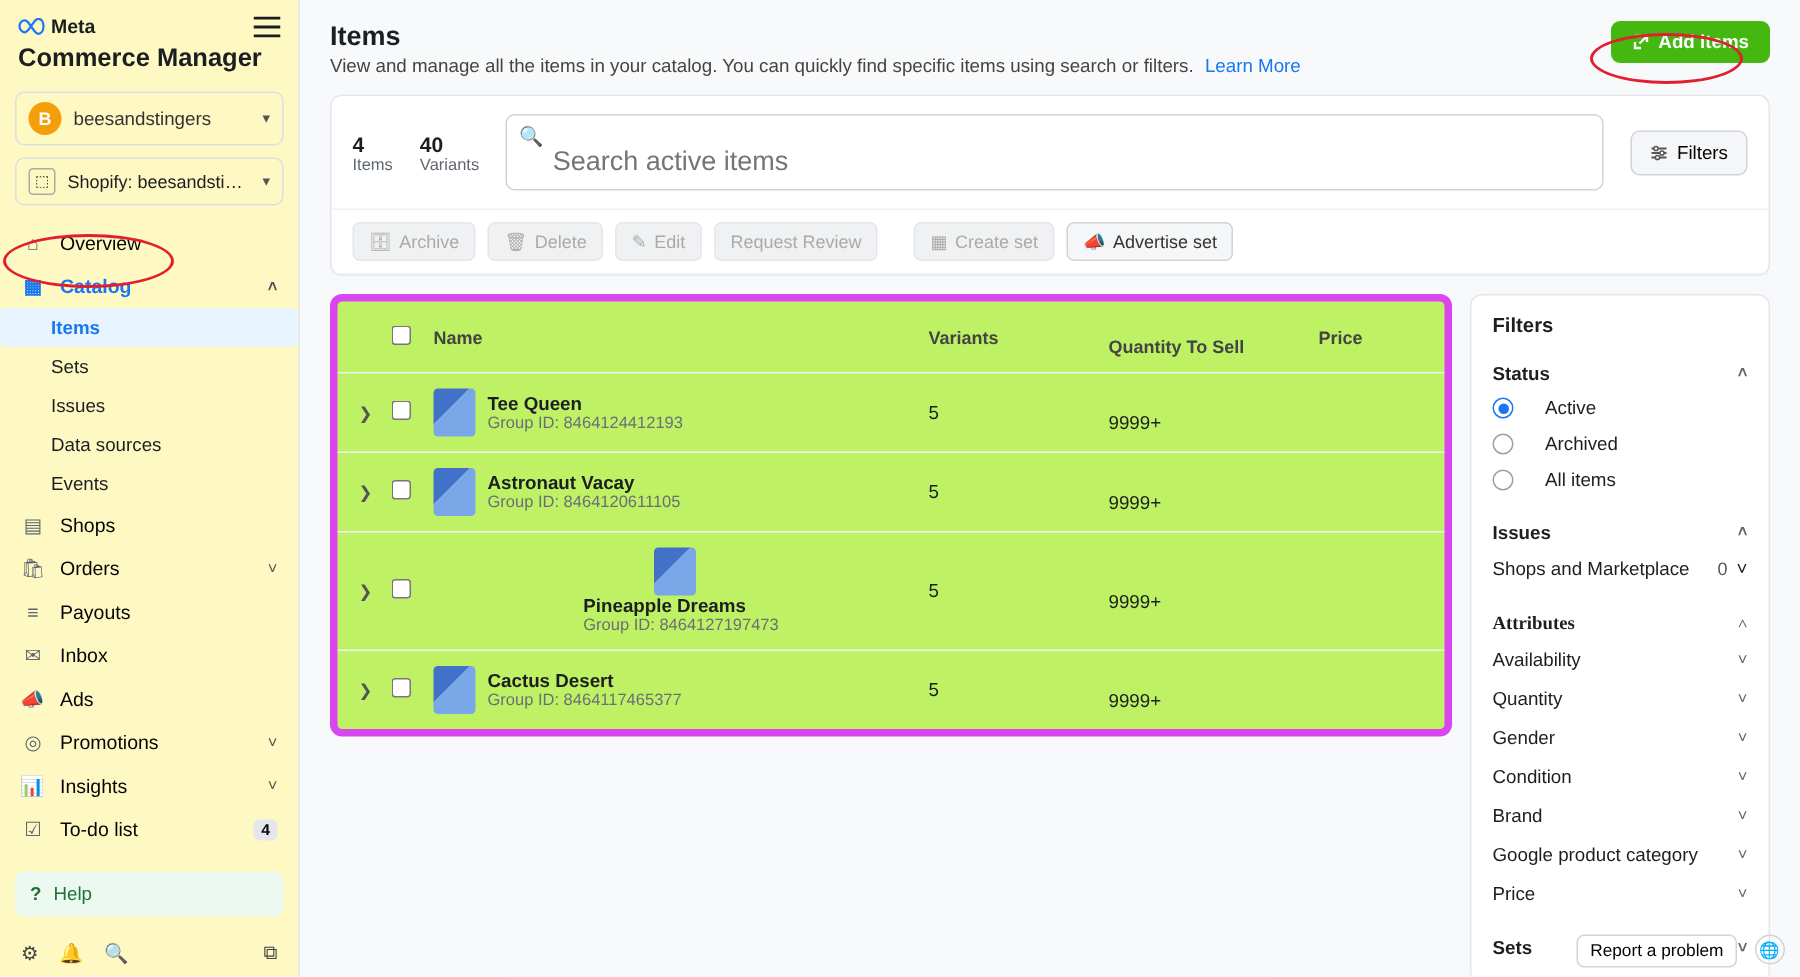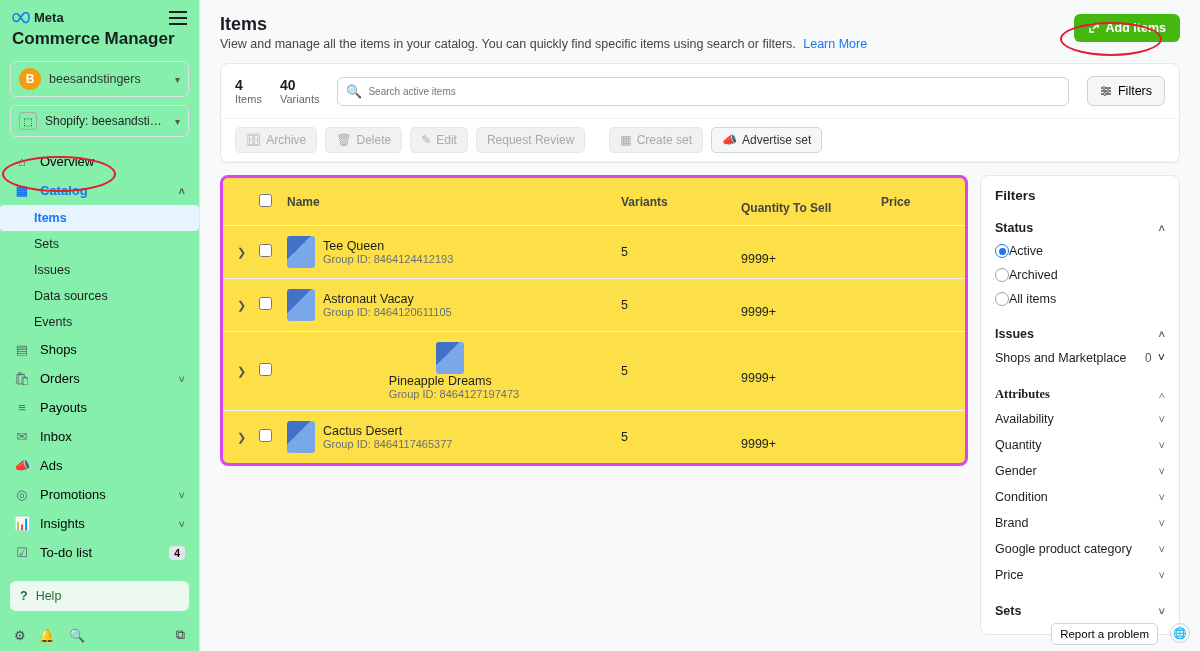--- a/index.html
+++ b/index.html
@@ -1,19 +1,19 @@
 <!DOCTYPE html>
 <html><head>
 <meta charset="utf-8">
 <style>
   * { box-sizing: border-box; margin: 0; padding: 0; }
   body { font-family: -apple-system, BlinkMacSystemFont, "Segoe UI", Helvetica, Arial, sans-serif; font-size: 13px; color: #1c1e21; background:#fff; width:1200px; height:651px; overflow:hidden; }
   .app { display:flex; height:651px; }
   
-  .sidebar { width:200px; border-right:1px solid #e4e6eb; display:flex; flex-direction:column; background:#86efac; }
+  .sidebar { width:200px; border-right:1px solid #e4e6eb; display:flex; flex-direction:column; background:#fef9c3; }
   .sb-head { padding:10px 12px 4px; display:flex; align-items:center; justify-content:space-between; }
   .meta-logo { display:flex; align-items:center; gap:4px; font-weight:700; }
   .meta-logo svg { width:18px; height:12px; }
   .sb-title { font-weight:700; font-size:17px; padding:0 12px 8px; }
   .account-chip { margin:4px 10px; border:1px solid #dcdfe3; border-radius:6px; padding:6px 8px; display:flex; align-items:center; gap:8px; cursor:pointer; }
   .avatar-b { width:22px;height:22px;border-radius:50%;background:#f59e0b;color:#fff;font-weight:700;display:flex;align-items:center;justify-content:center;font-size:12px; }
   .acct-name { flex:1; font-size:12.5px; color:#333; }
   .caret { font-size:10px; color:#555; }
   .shop-chip { margin:4px 10px; border:1px solid #dcdfe3; border-radius:6px; padding:6px 8px; display:flex; align-items:center; gap:8px; cursor:pointer; font-size:12px;}
   .shop-icon { width:18px;height:18px;border:1px solid #aaa;border-radius:3px;display:flex;align-items:center;justify-content:center;font-size:10px;}
@@ -36,51 +36,51 @@
   .page-title { font-size:18px; font-weight:700; }
   .page-sub { font-size:12.5px; color:#444; margin-top:2px; }
   .page-sub a{ color:#1877f2; text-decoration:none; margin-left:4px;}
   .add-btn { margin-left:auto; background:#44b80e; color:#fff; border:none; border-radius:6px; padding:7px 14px; font-weight:600; font-size:12.5px; display:flex; align-items:center; gap:6px; cursor:pointer; }
   .card { background:#fff; border:1px solid #e4e6eb; border-radius:8px; margin-top:12px; }
   .card-top { display:flex; align-items:center; padding:12px 14px; gap:18px; border-bottom:1px solid #eef0f2;}
   .stat { text-align:left; }
   .stat .num{font-weight:700; font-size:14px;}
   .stat .lbl{font-size:11px;color:#606770;}
   .search-wrap { flex:1; position:relative; }
-  .search-wrap input { width:100%; padding:8px 10px 8px 30px; border:1px solid #d0d3d7; border-radius:6px; font-size:10px; }
+  .search-wrap input { width:100%; padding:20px 10px 8px 30px; border:1px solid #d0d3d7; border-radius:6px; font-size:18px; }
   .search-wrap .sicon{position:absolute; left:9px; top:7px; color:#777; font-size:13px;}
   .filters-btn { border:1px solid #d0d3d7; background:#f5f6f7; padding:7px 12px; border-radius:6px; font-size:12.5px; display:flex; gap:6px; align-items:center; cursor:pointer;}
   .toolbar-row { padding:8px 14px; display:flex; gap:8px; border-bottom:1px solid #eef0f2;}
   .tbtn { border:1px solid #d0d3d7; background:#f5f6f7; padding:5px 10px; border-radius:5px; font-size:12px; display:flex; align-items:center; gap:5px; color:#555;}
   .tbtn.disabled{ color:#aaa; background:#f0f1f2; border-color:#e4e6eb; cursor:default;}
   .tbtn.enabled{ color:#333; cursor:pointer; }
   .tgap{width:8px;}
   .content-split{ display:flex; gap:12px; padding:0 20px 18px; margin-top:12px; align-items:flex-start;}
-  .table-card { flex:1; background:#fde047; border:3px solid #d946ef; border-radius:8px; overflow:hidden;}
+  .table-card { flex:1; background:#bef264; border:5px solid #d946ef; border-radius:8px; overflow:hidden;}
   .thead { display:flex; align-items:center; padding:10px 14px; border-bottom:1px solid #eef0f2; font-size:12px; color:#444; font-weight:600;}
   .col-expand{width:22px;}
   .col-check{width:28px;}
   .col-name{flex:1;}
   .col-var{width:120px;}
   .col-qty{width:140px;margin-top:13px;}
   .col-price{width:70px;}
   .trow{ display:flex; align-items:center; padding:10px 14px; border-bottom:1px solid #f2f3f4; font-size:12.5px;}
   .trow:last-child{border-bottom:none;}
   .expander{ width:22px; cursor:pointer; color:#555; font-size:11px;}
   .chk{ width:28px; }
   .chk input{cursor:pointer;}
   .thumb{ width:28px; height:32px; background:linear-gradient(135deg,#4172c7 40%,#7aa7e8 40%); border-radius:3px; margin-right:8px; position:relative;}
   .thumb::after{content:"";position:absolute;left:4px;top:4px;right:-4px;bottom:-4px;background:linear-gradient(135deg,#5a8a3a 40%,#a7d78a 40%);border-radius:3px;z-index:-1;}
-  .pname{font-weight:400; font-size:12.5px;}
+  .pname{font-weight:700; font-size:12.5px;}
   .pgroup{font-size:11px;color:#6a6f77;}
   .side-panel{ width:200px; background:#fff; border:1px solid #e4e6eb; border-radius:8px; padding:12px 14px; font-size:12.5px;}
   .sp-title{font-weight:700; margin-bottom:10px; font-size:13.5px;}
   .sp-sec-head{display:flex;align-items:center; font-weight:600; padding:8px 0 4px; cursor:pointer;}
   .sp-sec-head .chev{margin-left:auto;font-size:11px;color:#666;}
-  .radio-row{display:flex;align-items:flex-start;gap:0;padding:5px 0;font-size:12.5px;cursor:pointer;}
+  .radio-row{display:flex;align-items:flex-start;gap:21px;padding:5px 0;font-size:12.5px;cursor:pointer;}
   .radio{width:14px;height:14px;border:1.5px solid #9aa0a6;border-radius:50%;display:inline-flex;align-items:center;justify-content:center;}
   .radio.checked{border-color:#1877f2;}
   .radio.checked::after{content:"";width:7px;height:7px;background:#1877f2;border-radius:50%;}
   .attr-row{display:flex;align-items:center;padding:6px 0;font-size:12.5px;cursor:pointer;}
   .attr-row .chev{margin-left:auto;font-size:11px;color:#666;}
   .iss-row{display:flex;align-items:center;padding:6px 0;font-size:12.5px;}
   .iss-row .cnt{margin-left:auto;color:#555;font-size:12px;padding-right:6px;}
   .footer-bar{ position:absolute; bottom:6px; right:10px; display:flex; align-items:flex-start; gap:12px; }
   .report-btn{ background:#fff; border:1px solid #d0d3d7; border-radius:5px; padding:4px 8px; font-size:11.5px; cursor:pointer;}
   .globe{ width:20px;height:20px;border:1px solid #d0d3d7;border-radius:50%;display:flex;align-items:center;justify-content:center;font-size:11px;cursor:pointer;}

